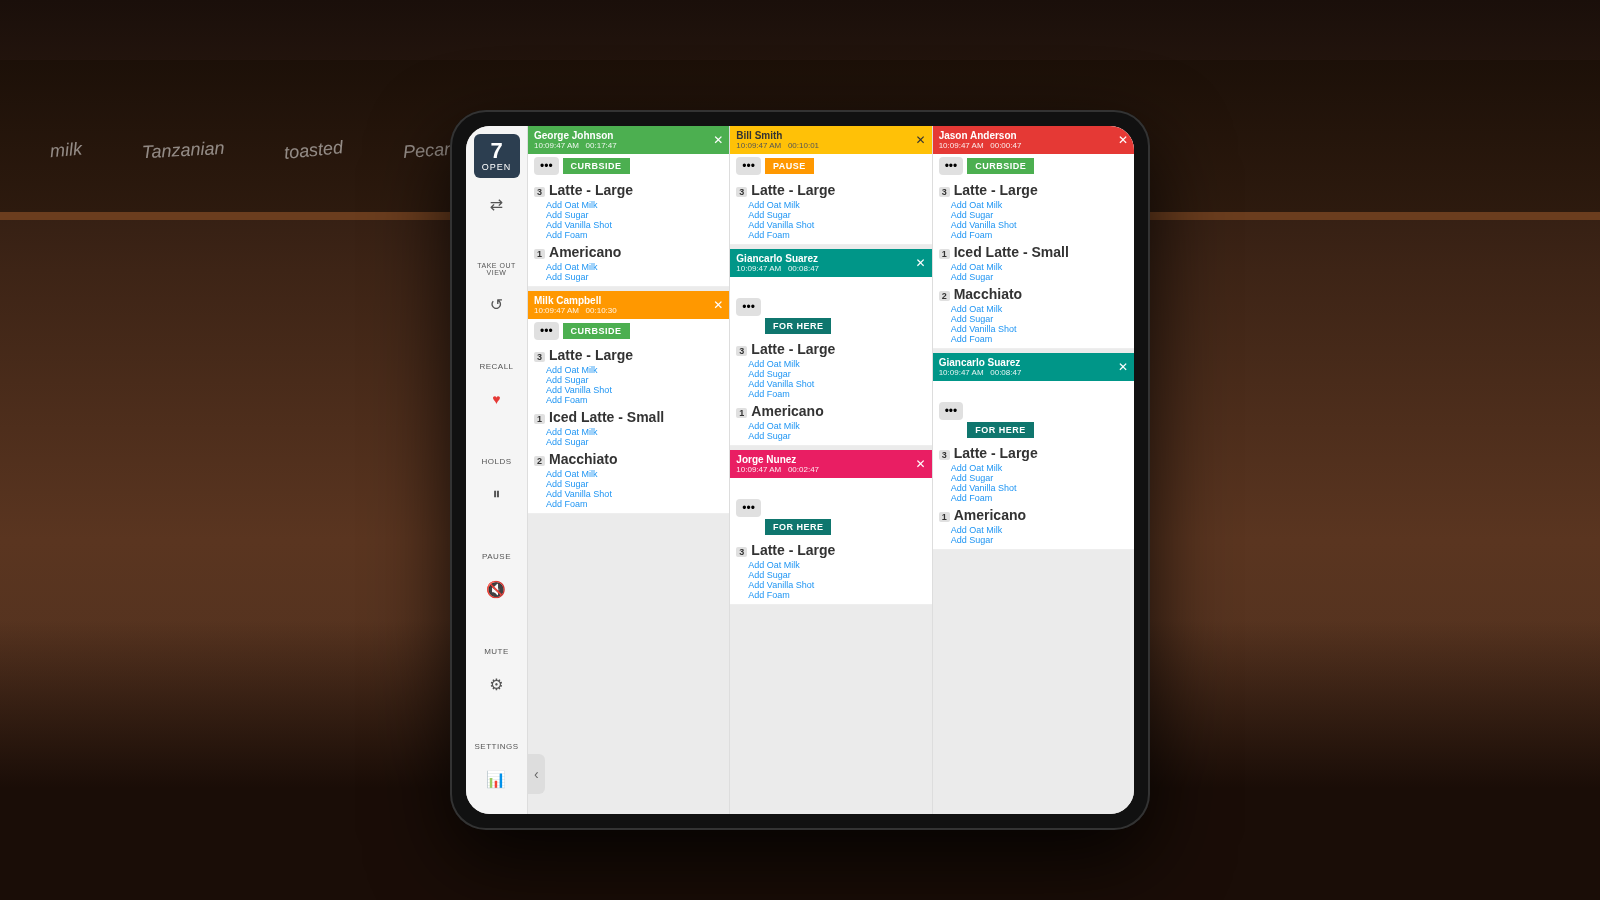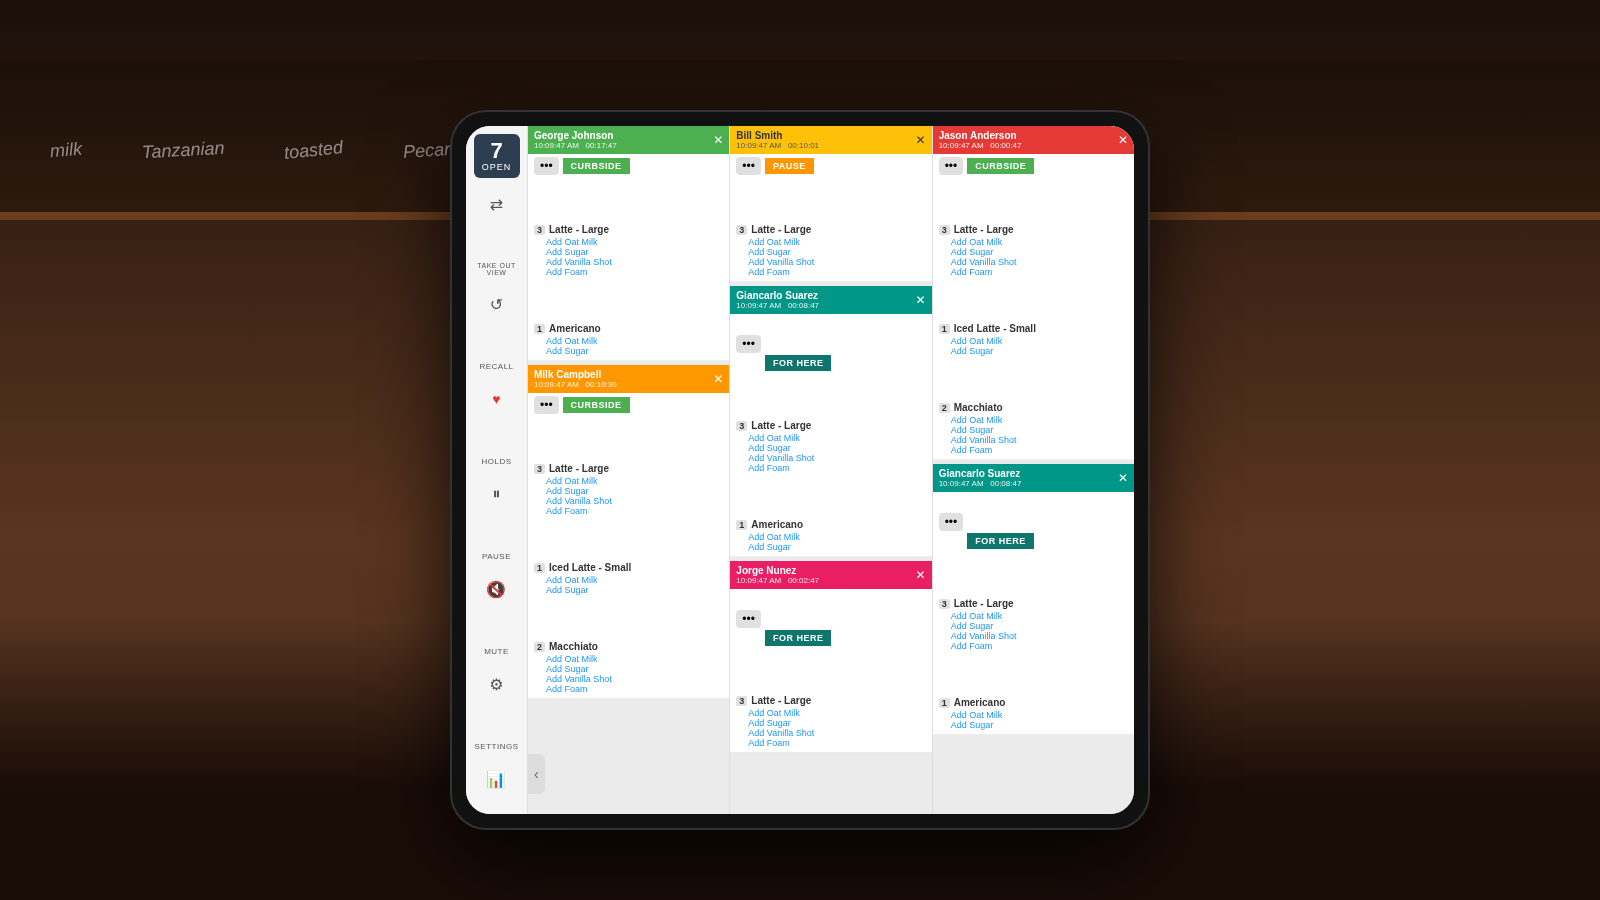--- a/index.html
+++ b/index.html
@@ -242,24 +242,23 @@
     .item-num {
       font-size: 9px;
       font-weight: bold;
       color: #333;
       background: #e0e0e0;
       border-radius: 2px;
       padding: 0 3px;
     }
 
     .item-name {
-      font-size: 10px;
+      font-size: 14px;
       font-weight: bold;
       color: #333;
-      margin-top: 42px;
     }
 
     .item-modifier {
       font-size: 9px;
       color: #2196f3;
       padding-left: 12px;
     }
 
     .separator { height: 4px; background: #ebebeb; }
 

